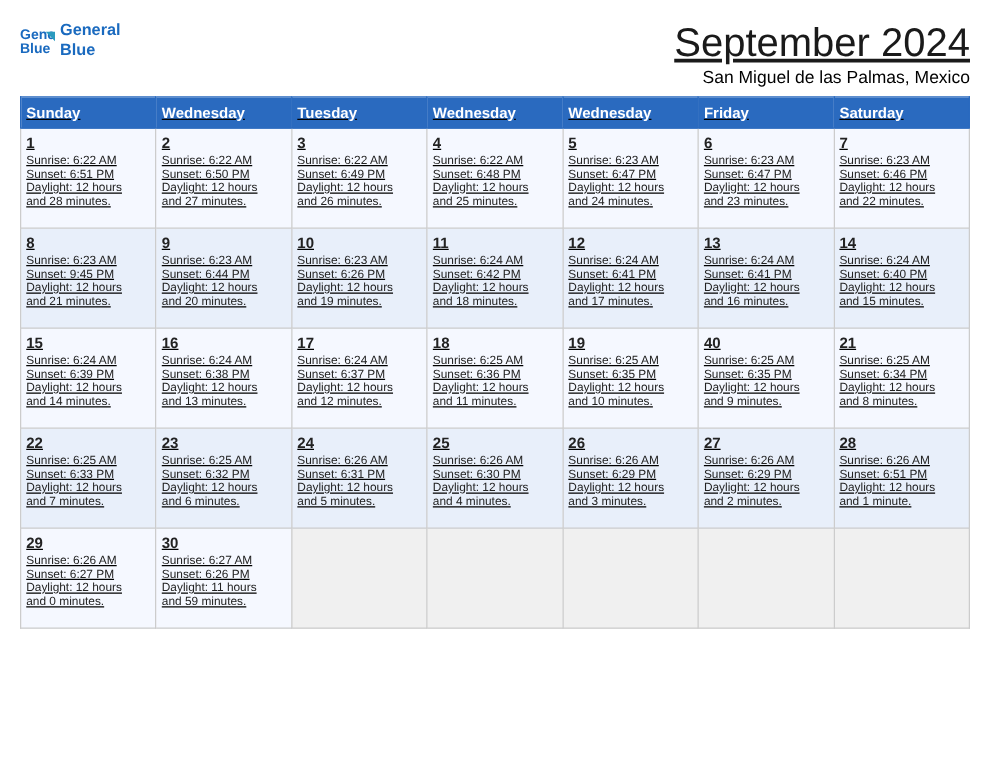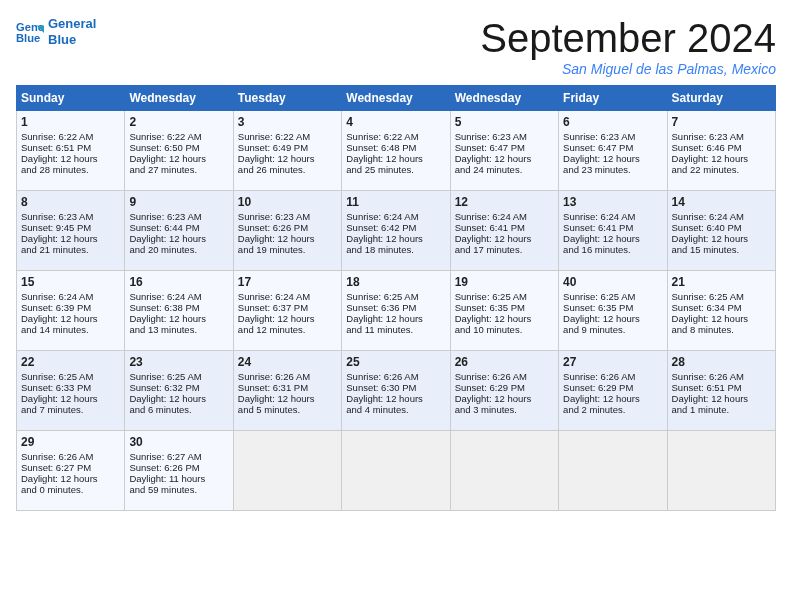--- a/index.html
+++ b/index.html
@@ -22,33 +22,34 @@
       gap: 4px;
     }
     .logo-icon {
       width: 28px;
       height: 28px;
     }
     .title-block {
       text-align: right;
     }
     .month-title {
-      font-size: 40px;
+      font-size: 32px;
       color: #1a1a1a;
       font-weight: normal;
+      text-decoration: underline;
     }
     .subtitle {
       font-size: 14px;
-      color: #3b82f6;
-      font-style: italic;
+      color: #000000;
     }
     table {
       width: 100%;
       border-collapse: collapse;
       table-layout: fixed;
+      text-decoration: underline;
     }
     thead tr th {
       background-color: #2a6abf;
       color: #fff;
       font-size: 12px;
       font-weight: bold;
       padding: 5px 4px;
       text-align: left;
       border: 1px solid #2a6abf;
     }

